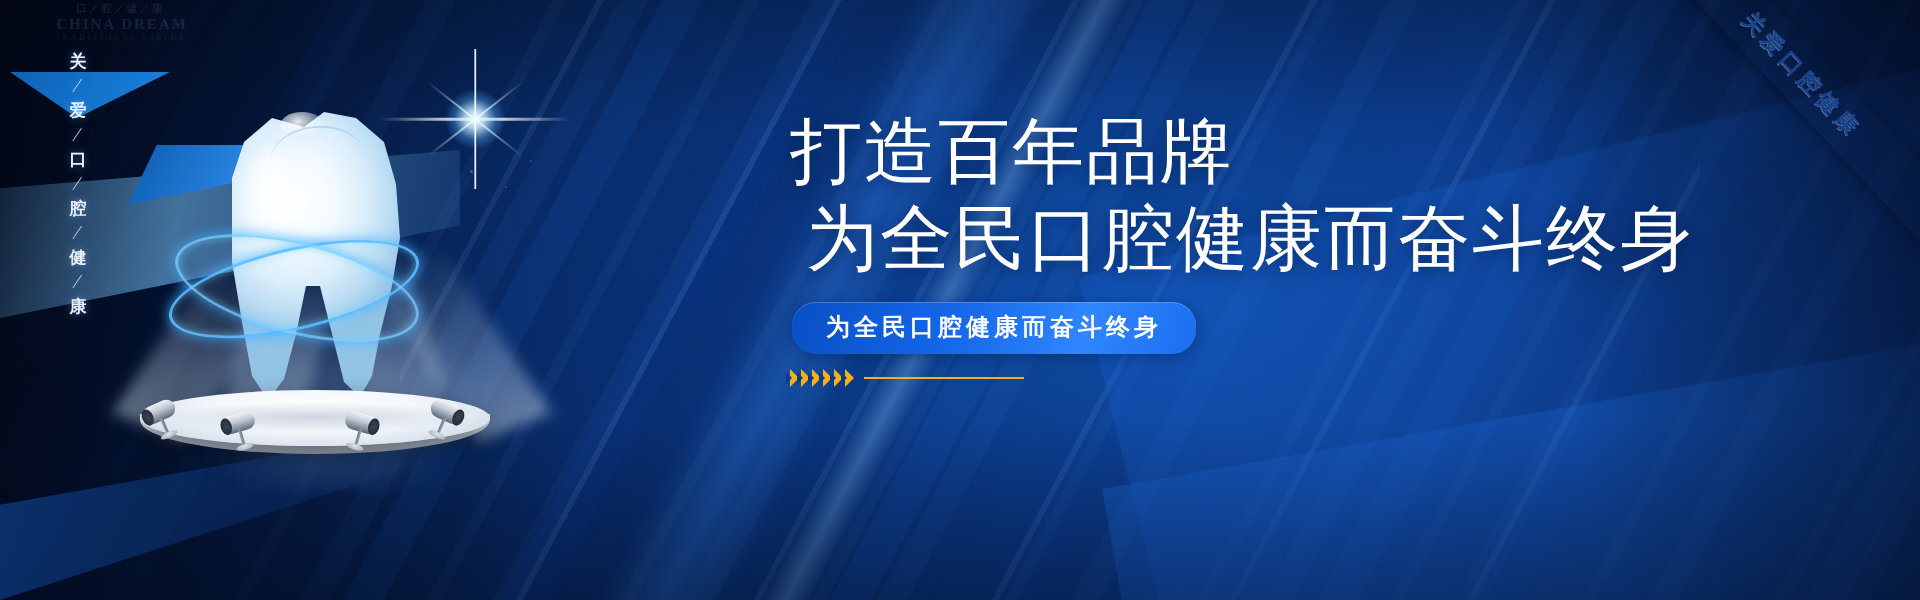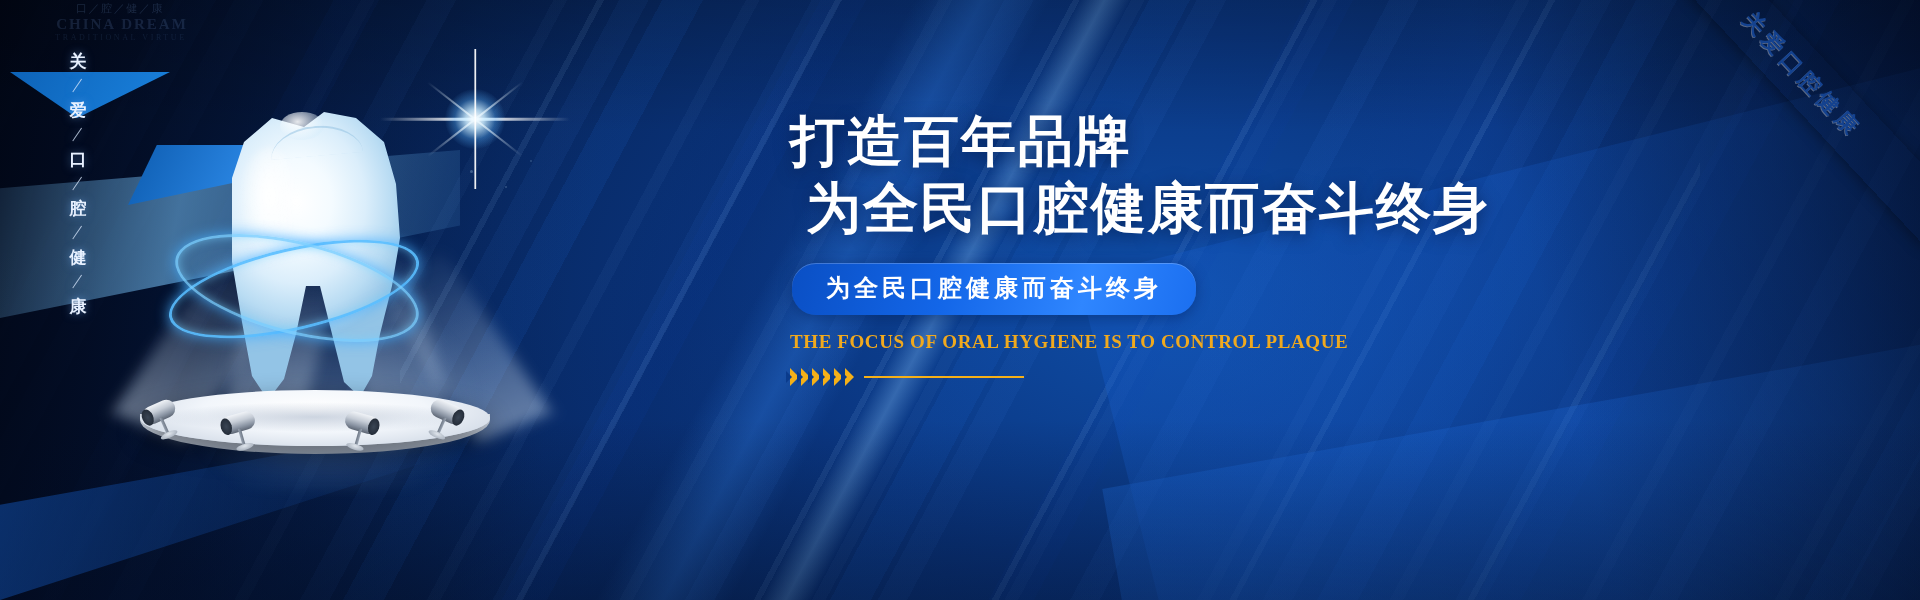--- a/index.html
+++ b/index.html
@@ -454,22 +454,22 @@
 
   
   .content {
     position: absolute;
     left: 790px;
     top: 110px;
     width: 1080px;
   }
   .headline {
     color: #ffffff;
-    font-size: 55px;
-    font-weight: bold;
+    font-size: 72px;
+    font-weight: normal;
     line-height: 1.15;
     letter-spacing: 2px;
     text-shadow: 0 3px 16px rgba(0,20,60,0.55);
     white-space: nowrap;
   }
   .headline.line1 {
     margin-left: 0px;
   }
   .headline.line2 {
     margin-left: 16px;
@@ -651,21 +651,20 @@
   </div>
 
   <div class="content">
     <div class="headline line1">打造百年品牌</div>
     <div class="headline line2">为全民口腔健康而奋斗终身</div>
 
     <div>
       <span class="subbutton">为全民口腔健康而奋斗终身</span>
     </div>
 
-    <div class="en-sub">THE FOCUS OF ORAL HYGIENE IS TO CONTROL PLAQUE</div>
 
 
     <div class="arrow-row">
       <span class="chev"></span>
       <span class="chev"></span>
       <span class="chev"></span>
       <span class="chev"></span>
       <span class="chev"></span>
       <span class="chev"></span>
       <span class="arrow-line"></span>

